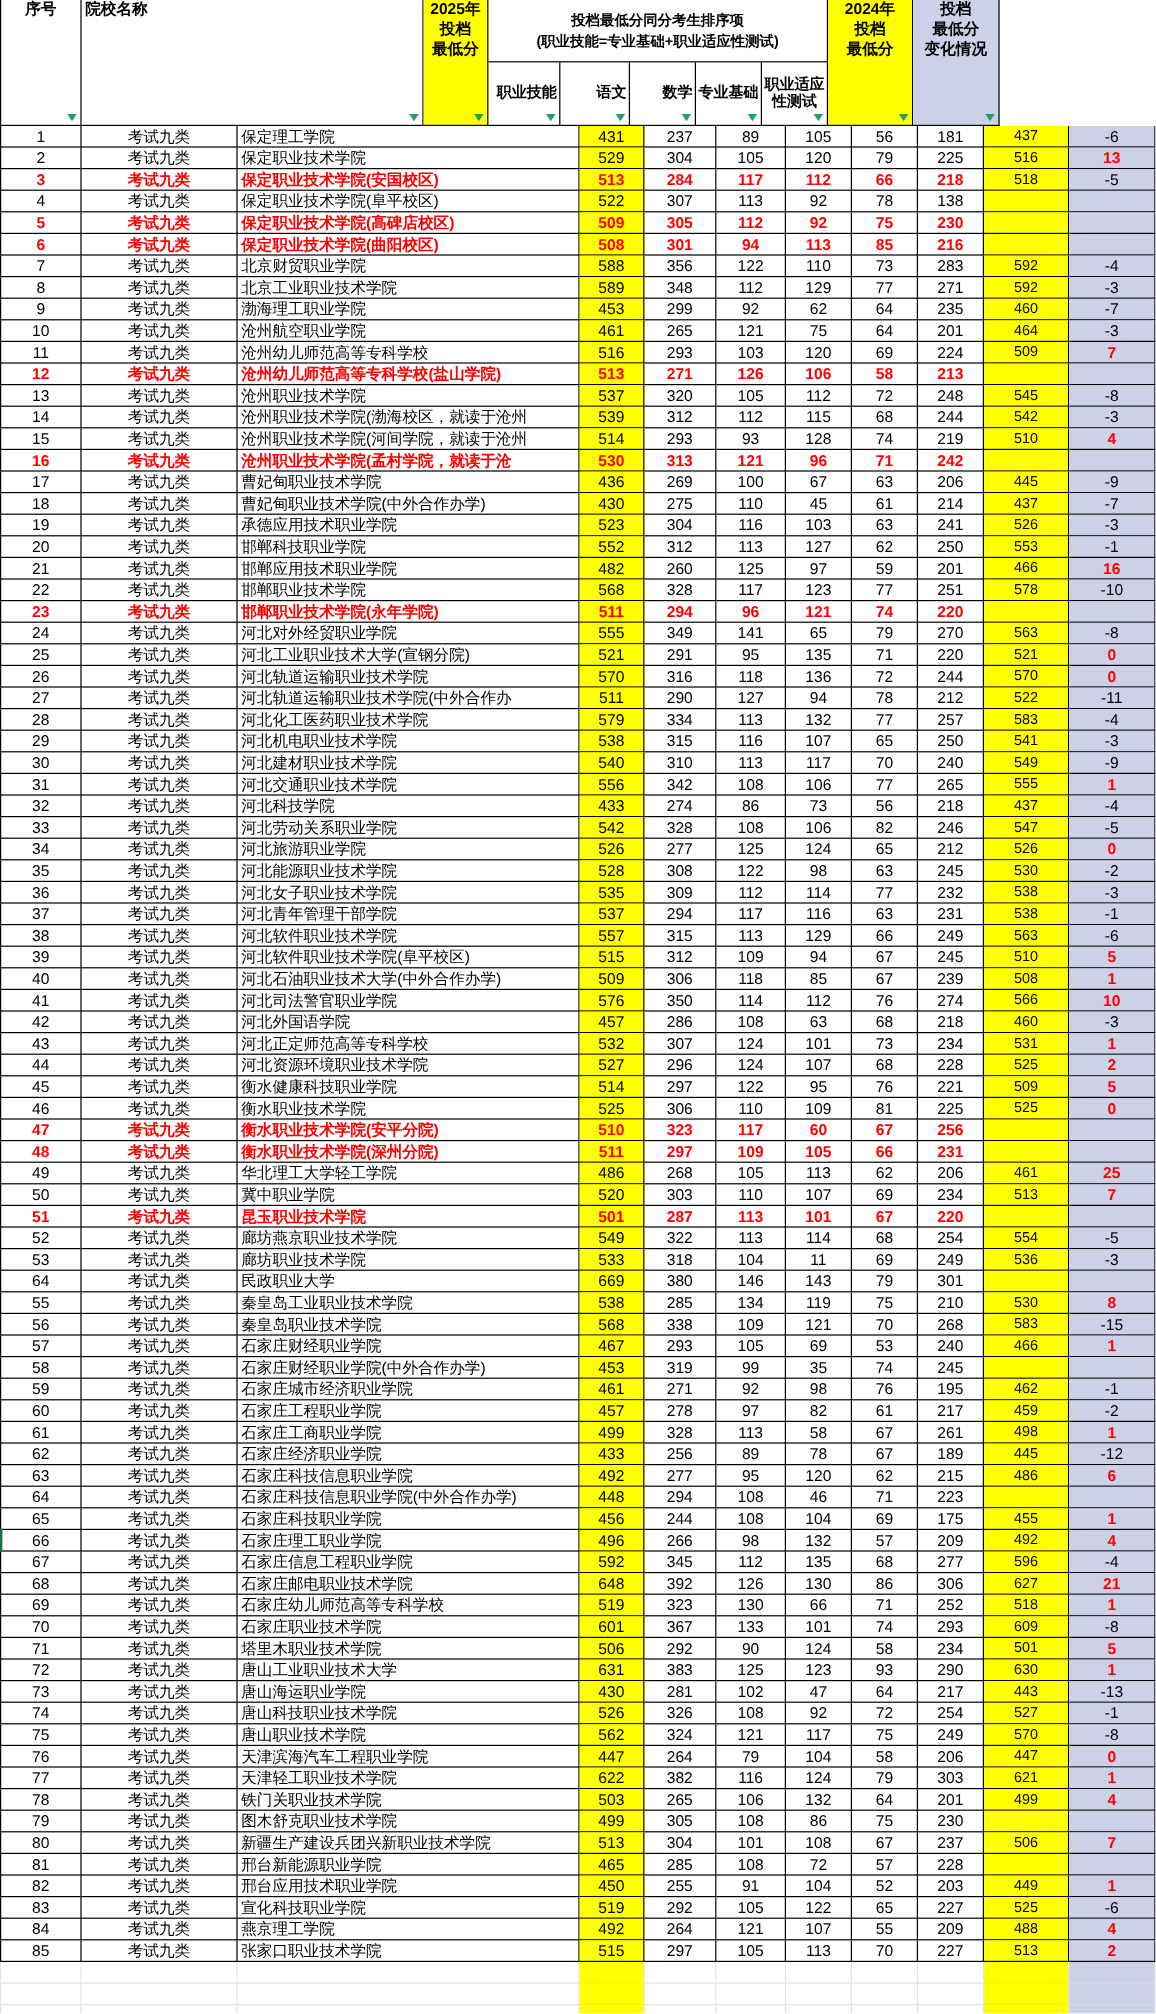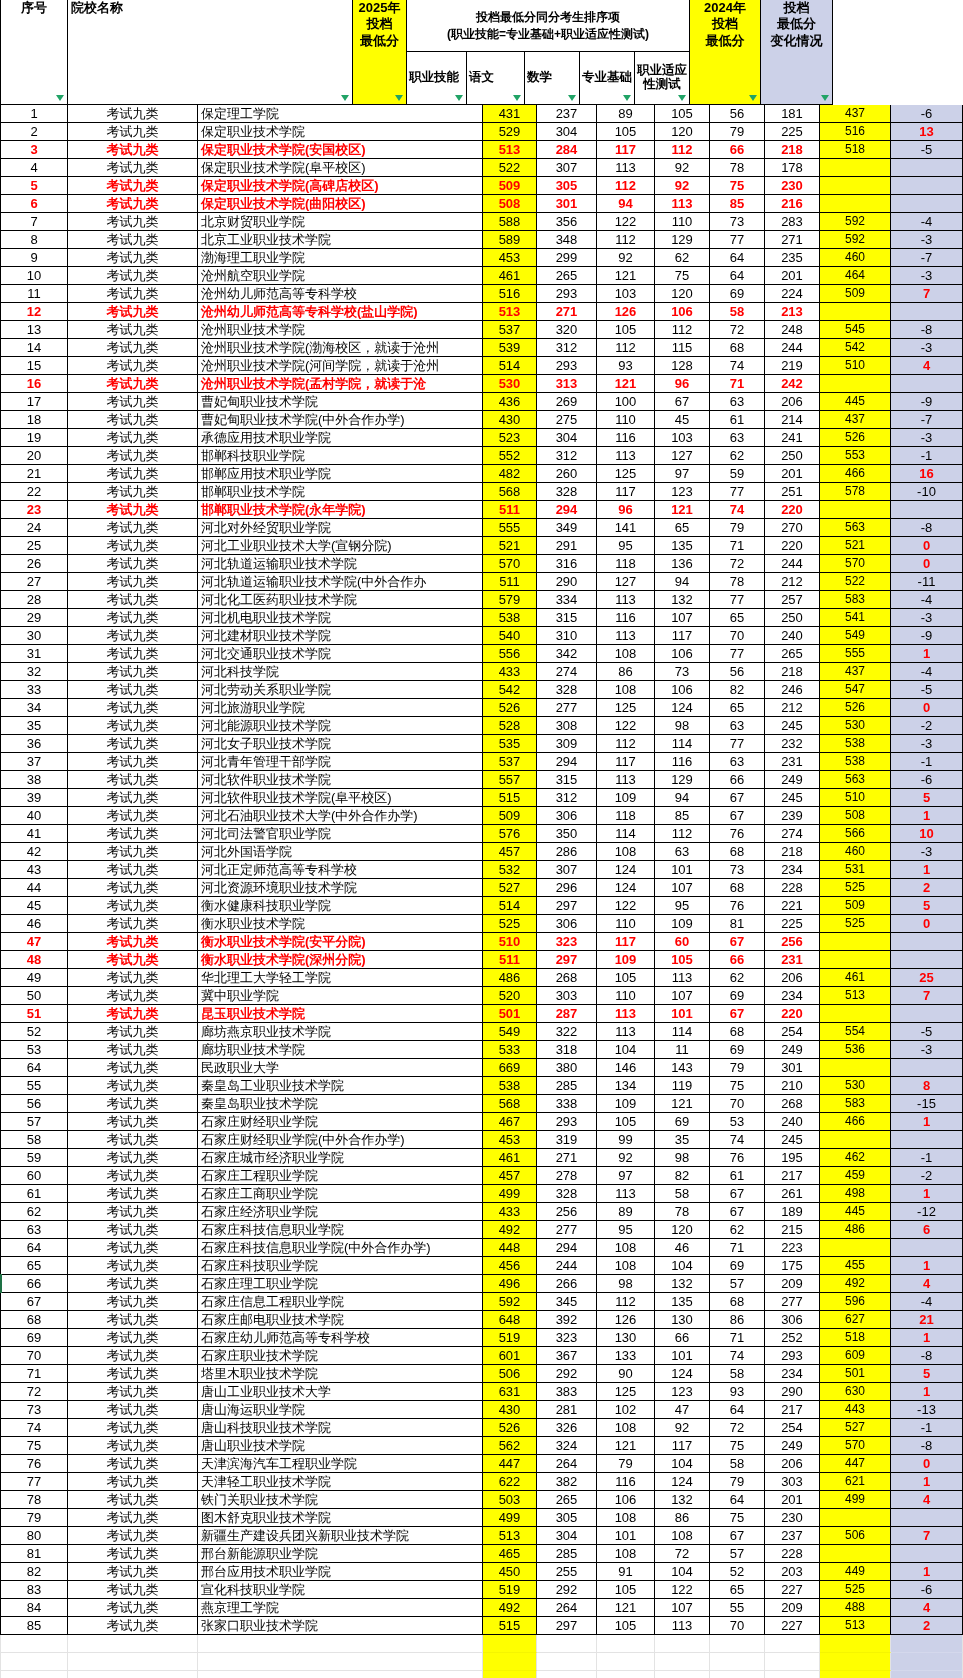--- a/index.html
+++ b/index.html
@@ -23,21 +23,21 @@
   .hdr{display:flex;height:105px;}
   .hcell{position:relative;display:flex;align-items:flex-start;justify-content:center;
          font-weight:bold;font-size:13px;white-space:pre-line;text-align:center;line-height:1.25;}
   .hcell.c2{justify-content:flex-start;text-align:left;}
   .hgroup{box-sizing:border-box;width:283px;display:flex;flex-direction:column;}
   .hgroup-title{position:relative;box-sizing:border-box;height:52px;border-right:1px solid #000;
          border-bottom:1px solid #000;display:flex;flex-direction:column;align-items:center;
          justify-content:center;font-weight:bold;font-size:12px;line-height:1.35;}
   .hsubs{display:flex;height:53px;}
   .hsub{position:relative;box-sizing:border-box;border-right:1px solid #000;border-bottom:1px solid #000;
-         display:flex;align-items:center;justify-content:flex-start;font-weight:bold;font-size:12.5px;
+         display:flex;align-items:center;justify-content:flex-end;font-weight:bold;font-size:12.5px;
          text-align:center;line-height:1.1;white-space:normal;padding:0 2px;}
   .farrow{position:absolute;right:3px;bottom:3px;width:0;height:0;
          border-left:4px solid transparent;border-right:4px solid transparent;
          border-top:6px solid #21a366;cursor:pointer;}
   .funnel{position:absolute;right:2px;bottom:3px;width:15px;height:15px;background:#21a366;
          display:flex;align-items:center;justify-content:center;}
   
   .row{display:flex;height:18px;position:relative;}
   .row .cell{font-size:13px;line-height:17px;}
   .row .c2{font-size:13px;}
@@ -157,21 +157,21 @@
       </div>
       <div class="row">
         <div class="cell c0">4</div>
         <div class="cell c1">考试九类</div>
         <div class="cell c2">保定职业技术学院(阜平校区)</div>
         <div class="cell c3">522</div>
         <div class="cell c4">307</div>
         <div class="cell c5">113</div>
         <div class="cell c6">92</div>
         <div class="cell c7">78</div>
-        <div class="cell c8">178</div>
+        <div class="cell c8">138</div>
         <div class="cell c9"></div>
         <div class="cell c10"></div>
       </div>
       <div class="row redrow">
         <div class="cell c0">5</div>
         <div class="cell c1">考试九类</div>
         <div class="cell c2">保定职业技术学院(高碑店校区)</div>
         <div class="cell c3">509</div>
         <div class="cell c4">305</div>
         <div class="cell c5">112</div>

